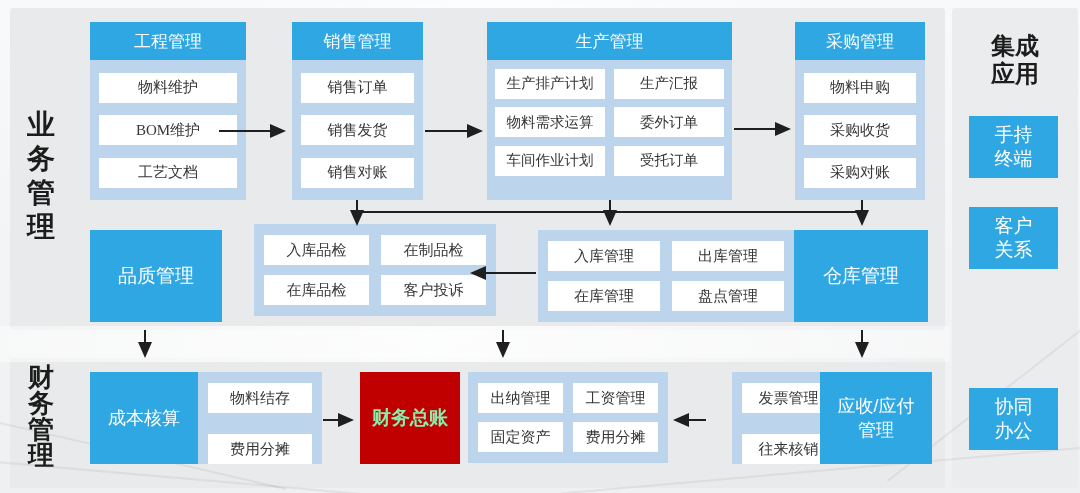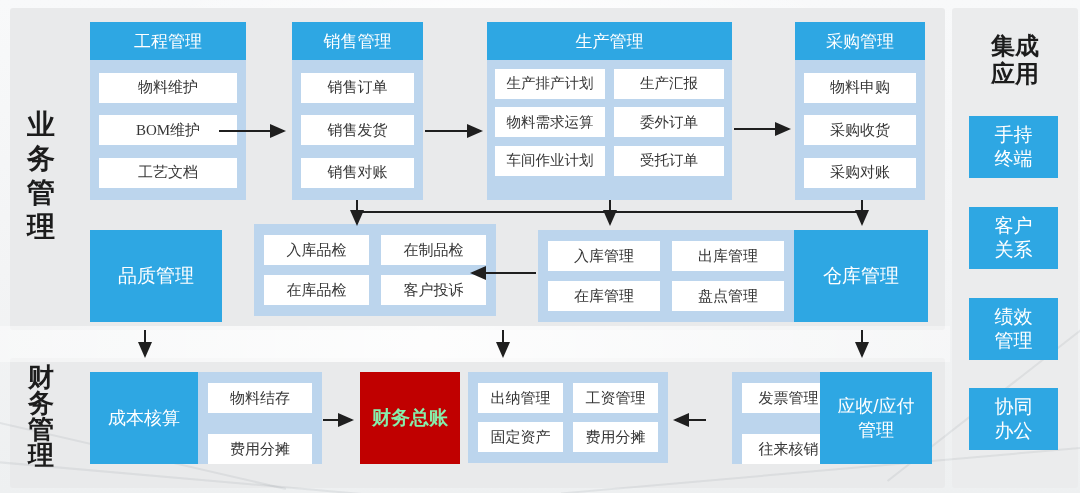--- a/index.html
+++ b/index.html
@@ -215,23 +215,20 @@
   </div>
 
   <div class="sb-title">
     <span class="wrapbox">集成应用</span>
   </div>
   <div class="sb-box sb-1">
     <span class="wrapbox">手持终端</span>
   </div>
   <div class="sb-box sb-2">
     <span class="wrapbox">客户关系</span>
-  </div>
-  <div class="sb-box sb-3">
-    <span class="wrapbox">绩效管理</span>
   </div>
   <div class="sb-box sb-4">
     <span class="wrapbox">协同办公</span>
   </div>
 
   <svg class="arrow-layer" viewBox="0 0 1080 493">
     <defs>
       <marker id="ah" markerWidth="9" markerHeight="8" refX="7" refY="3.5" orient="auto">
         <path d="M0,0 L8,3.5 L0,7 Z" fill="#1f1f1f"></path>
       </marker>

